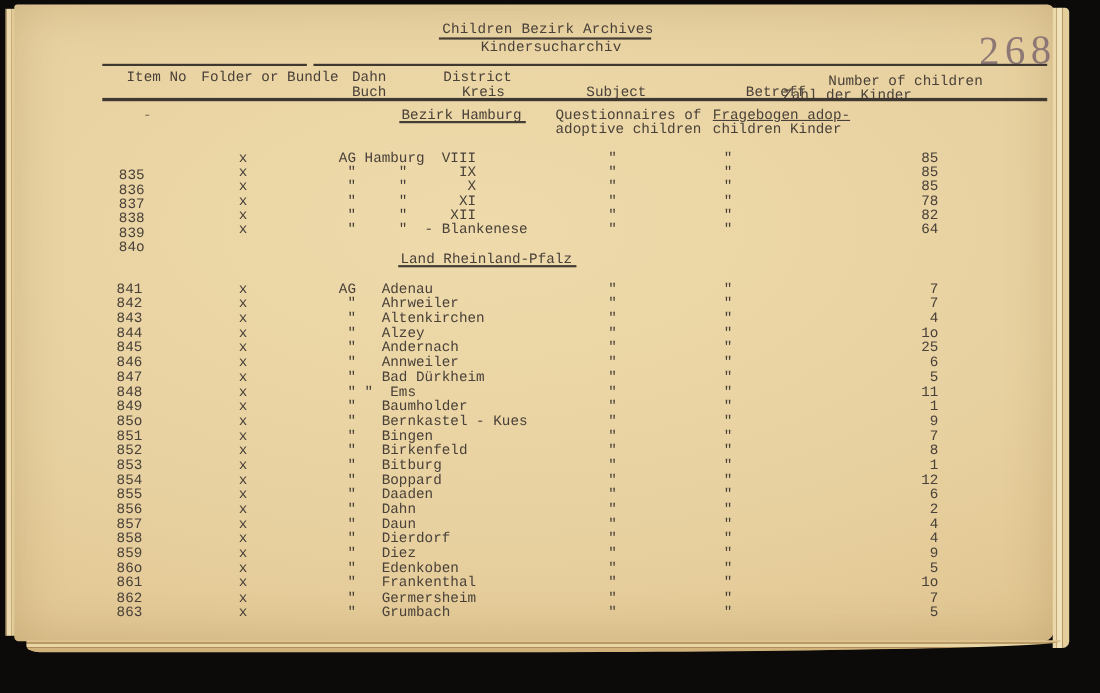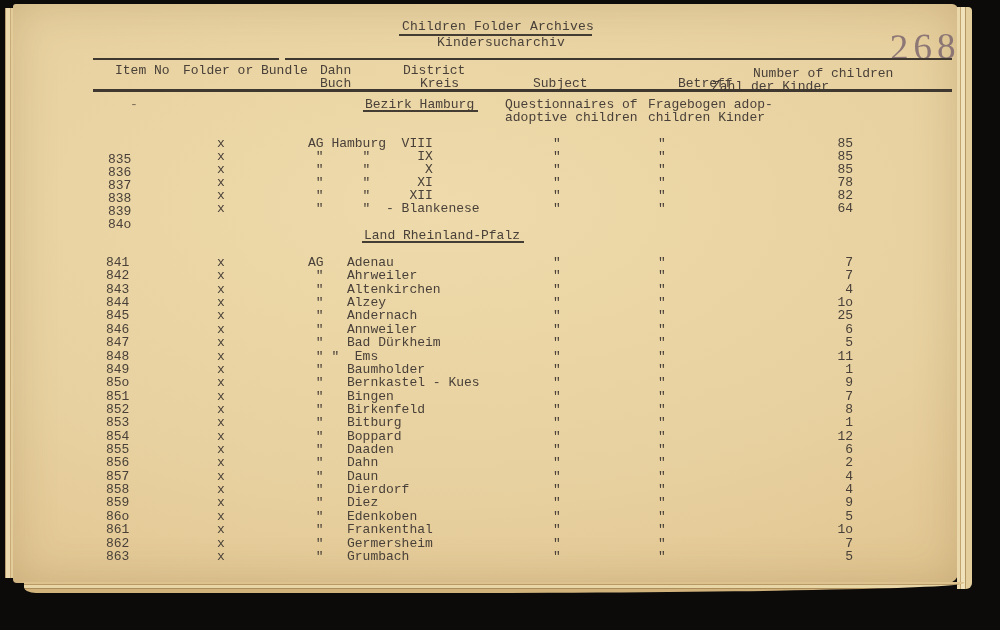--- a/index.html
+++ b/index.html
@@ -28,21 +28,21 @@
   .col{position:absolute;top:0;margin:0;font:inherit;white-space:pre;color:#494139;}
 </style>
 </head>
 <body>
 
 <div class="edge-left"></div>
 
 <div class="paper">
 
   <div class="title-block">
-    <div class="t" style="left:389px;top:16px;">Children Folder Archives</div>
+    <div class="t" style="left:389px;top:16px;">Children Bezirk Archives</div>
     <div class="uline" style="left:386px;top:30px;width:193px;"></div>
     <div class="t" style="left:424px;top:32px;">Kindersucharchiv</div>
   </div>
 
   <div class="pagenum">268</div>
 
   <div class="rule" style="left:80px;top:54px;width:186px;"></div>
   <div class="rule" style="left:272px;top:54px;width:667px;"></div>
 
   <div class="t" style="left:102px;top:60px;">Item No</div>
@@ -58,21 +58,21 @@
   <div class="t" style="left:699px;top:76px;">Zahl der Kinder</div>
 
   <div class="rule thick" style="left:80px;top:85px;width:859px;"></div>
 
   <div class="t" style="left:117px;top:94px;opacity:.7;">-</div>
 
   <div class="t" style="left:352px;top:94px;">Bezirk Hamburg</div>
   <div class="uline" style="left:350px;top:106px;width:115px;"></div>
   <div class="t" style="left:492px;top:94px;">Questionnaires of</div>
   <div class="t" style="left:492px;top:107px;">adoptive children</div>
-  <div class="t" style="left:635px;top:94px;">Fragebogen adop-</div>
+  <div class="t" style="left:635px;top:94px;text-decoration:underline;">Fragebogen adop-</div>
   <div class="t" style="left:635px;top:107px;">children Kinder</div>
 
   <div class="rowgrid" style="top: 133px;">
       <pre class="col" style="left: 95px; width: 70px; text-align: left; line-height: 13px; margin-top: 16px;">835
 836
 837
 838
 839
 84o</pre>
       <pre class="col" style="left: 204px; width: 24px; text-align: left; line-height: 13px;">x

